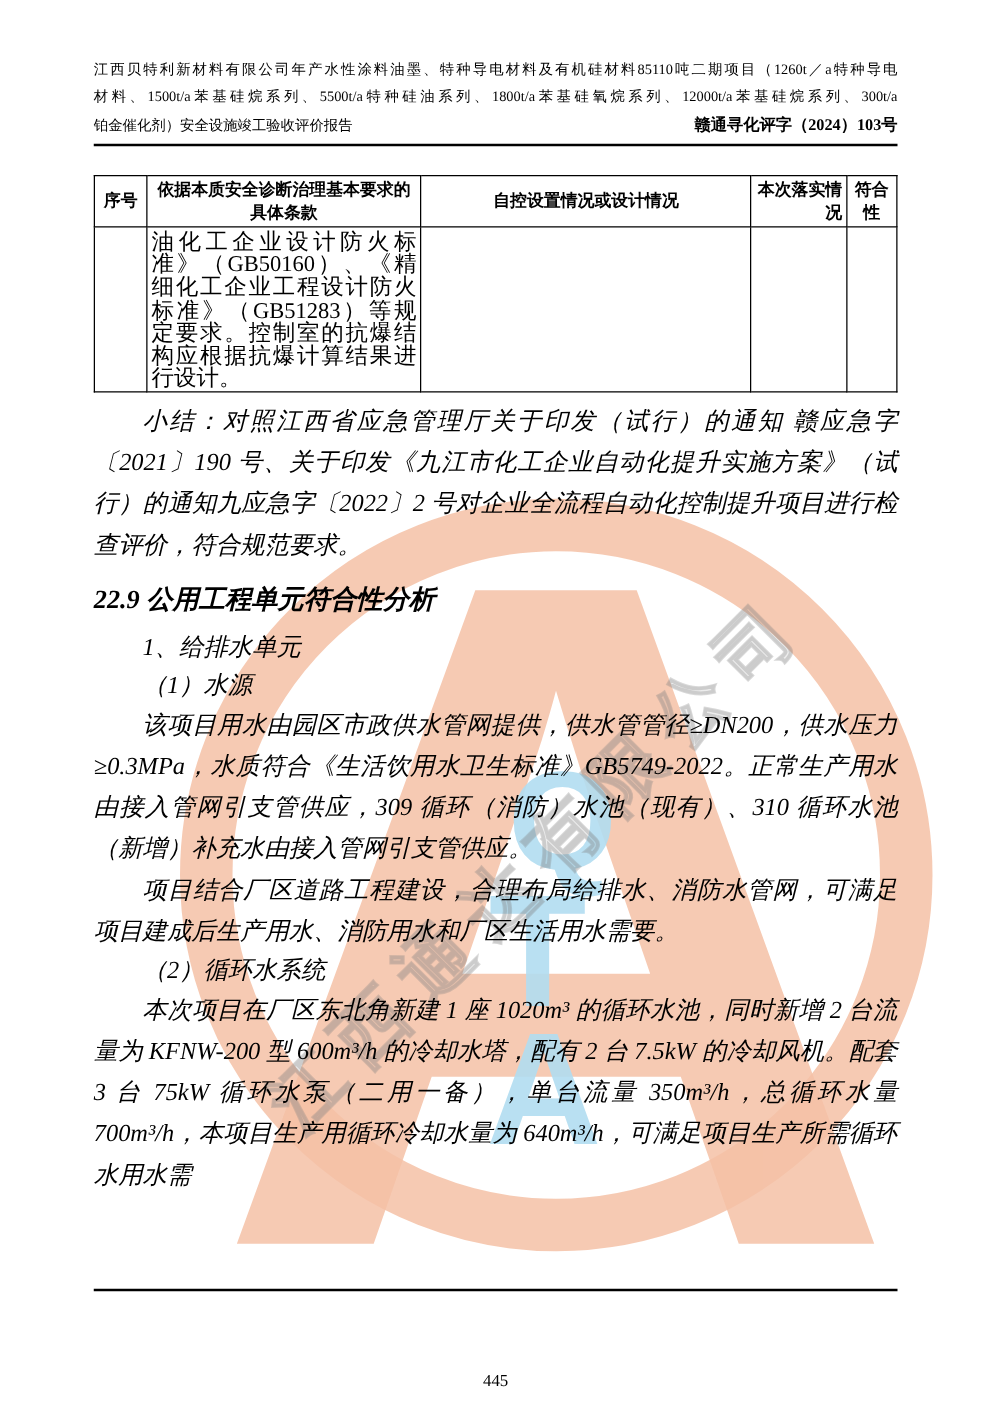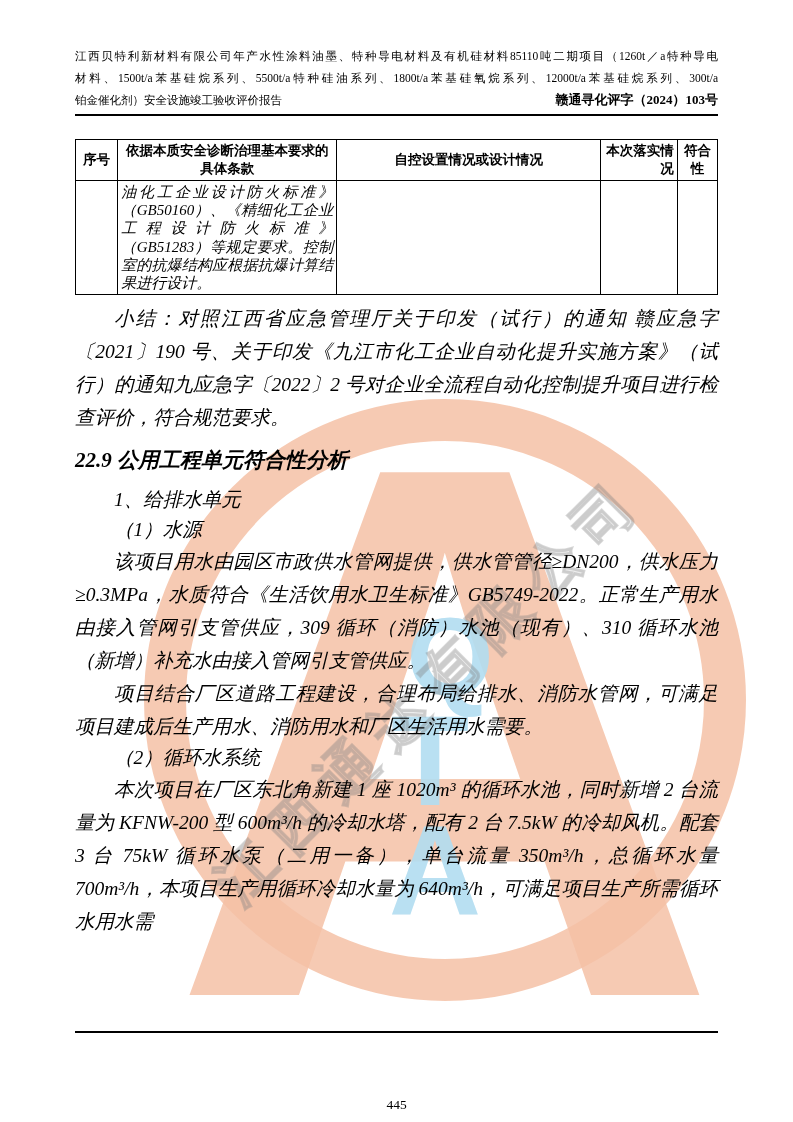--- a/index.html
+++ b/index.html
@@ -20,21 +20,21 @@
   .hdr{position:relative;z-index:1;font-size:11.5px;line-height:22px;}
   .hdr-line{text-align:justify;text-align-last:justify;}
   .hdr-line3{display:flex;justify-content:space-between;align-items:baseline;gap:45px;}
   .doc-number{font-weight:bold;font-size:13px;}
   .hdr-rule{border:none;border-top:2px solid #000;margin:3px 0 0 0;position:relative;z-index:1;}
   
   table.req{border-collapse:collapse;width:643px;margin-top:23px;position:relative;z-index:1;table-layout:fixed;}
   table.req th,table.req td{border:1px solid #000;padding:2px 3px;vertical-align:middle;box-sizing:border-box;}
   table.req th{font-weight:bold;font-size:13.5px;line-height:18px;text-align:center;}
   table.req th.left{text-align:right;vertical-align:top;}
-  table.req td{font-size:15px;line-height:18.2px;height:91px;vertical-align:top;font-style:italic;}
+  table.req td{font-size:18px;line-height:18.2px;height:91px;vertical-align:top;}
   td.clause{text-align:justify;}
   
   .body-text{position:relative;z-index:1;font-style:italic;}
   .para{font-size:19.5px;line-height:33px;text-indent:2em;text-align:justify;margin:0;}
   .para.first{margin-top:7px;}
   .section-heading{font-size:21px;font-weight:bold;margin:12px 0 10px 0;line-height:29px;}
   .sub-item{font-size:19.5px;line-height:30px;text-indent:2em;margin:0;}
   
   .footer-rule{position:absolute;left:75px;right:75px;top:1031px;border:none;border-top:2px solid #000;margin:0;z-index:1;}
   .page-number{position:absolute;top:1097px;left:0;right:0;text-align:center;font-size:13.5px;z-index:1;}

